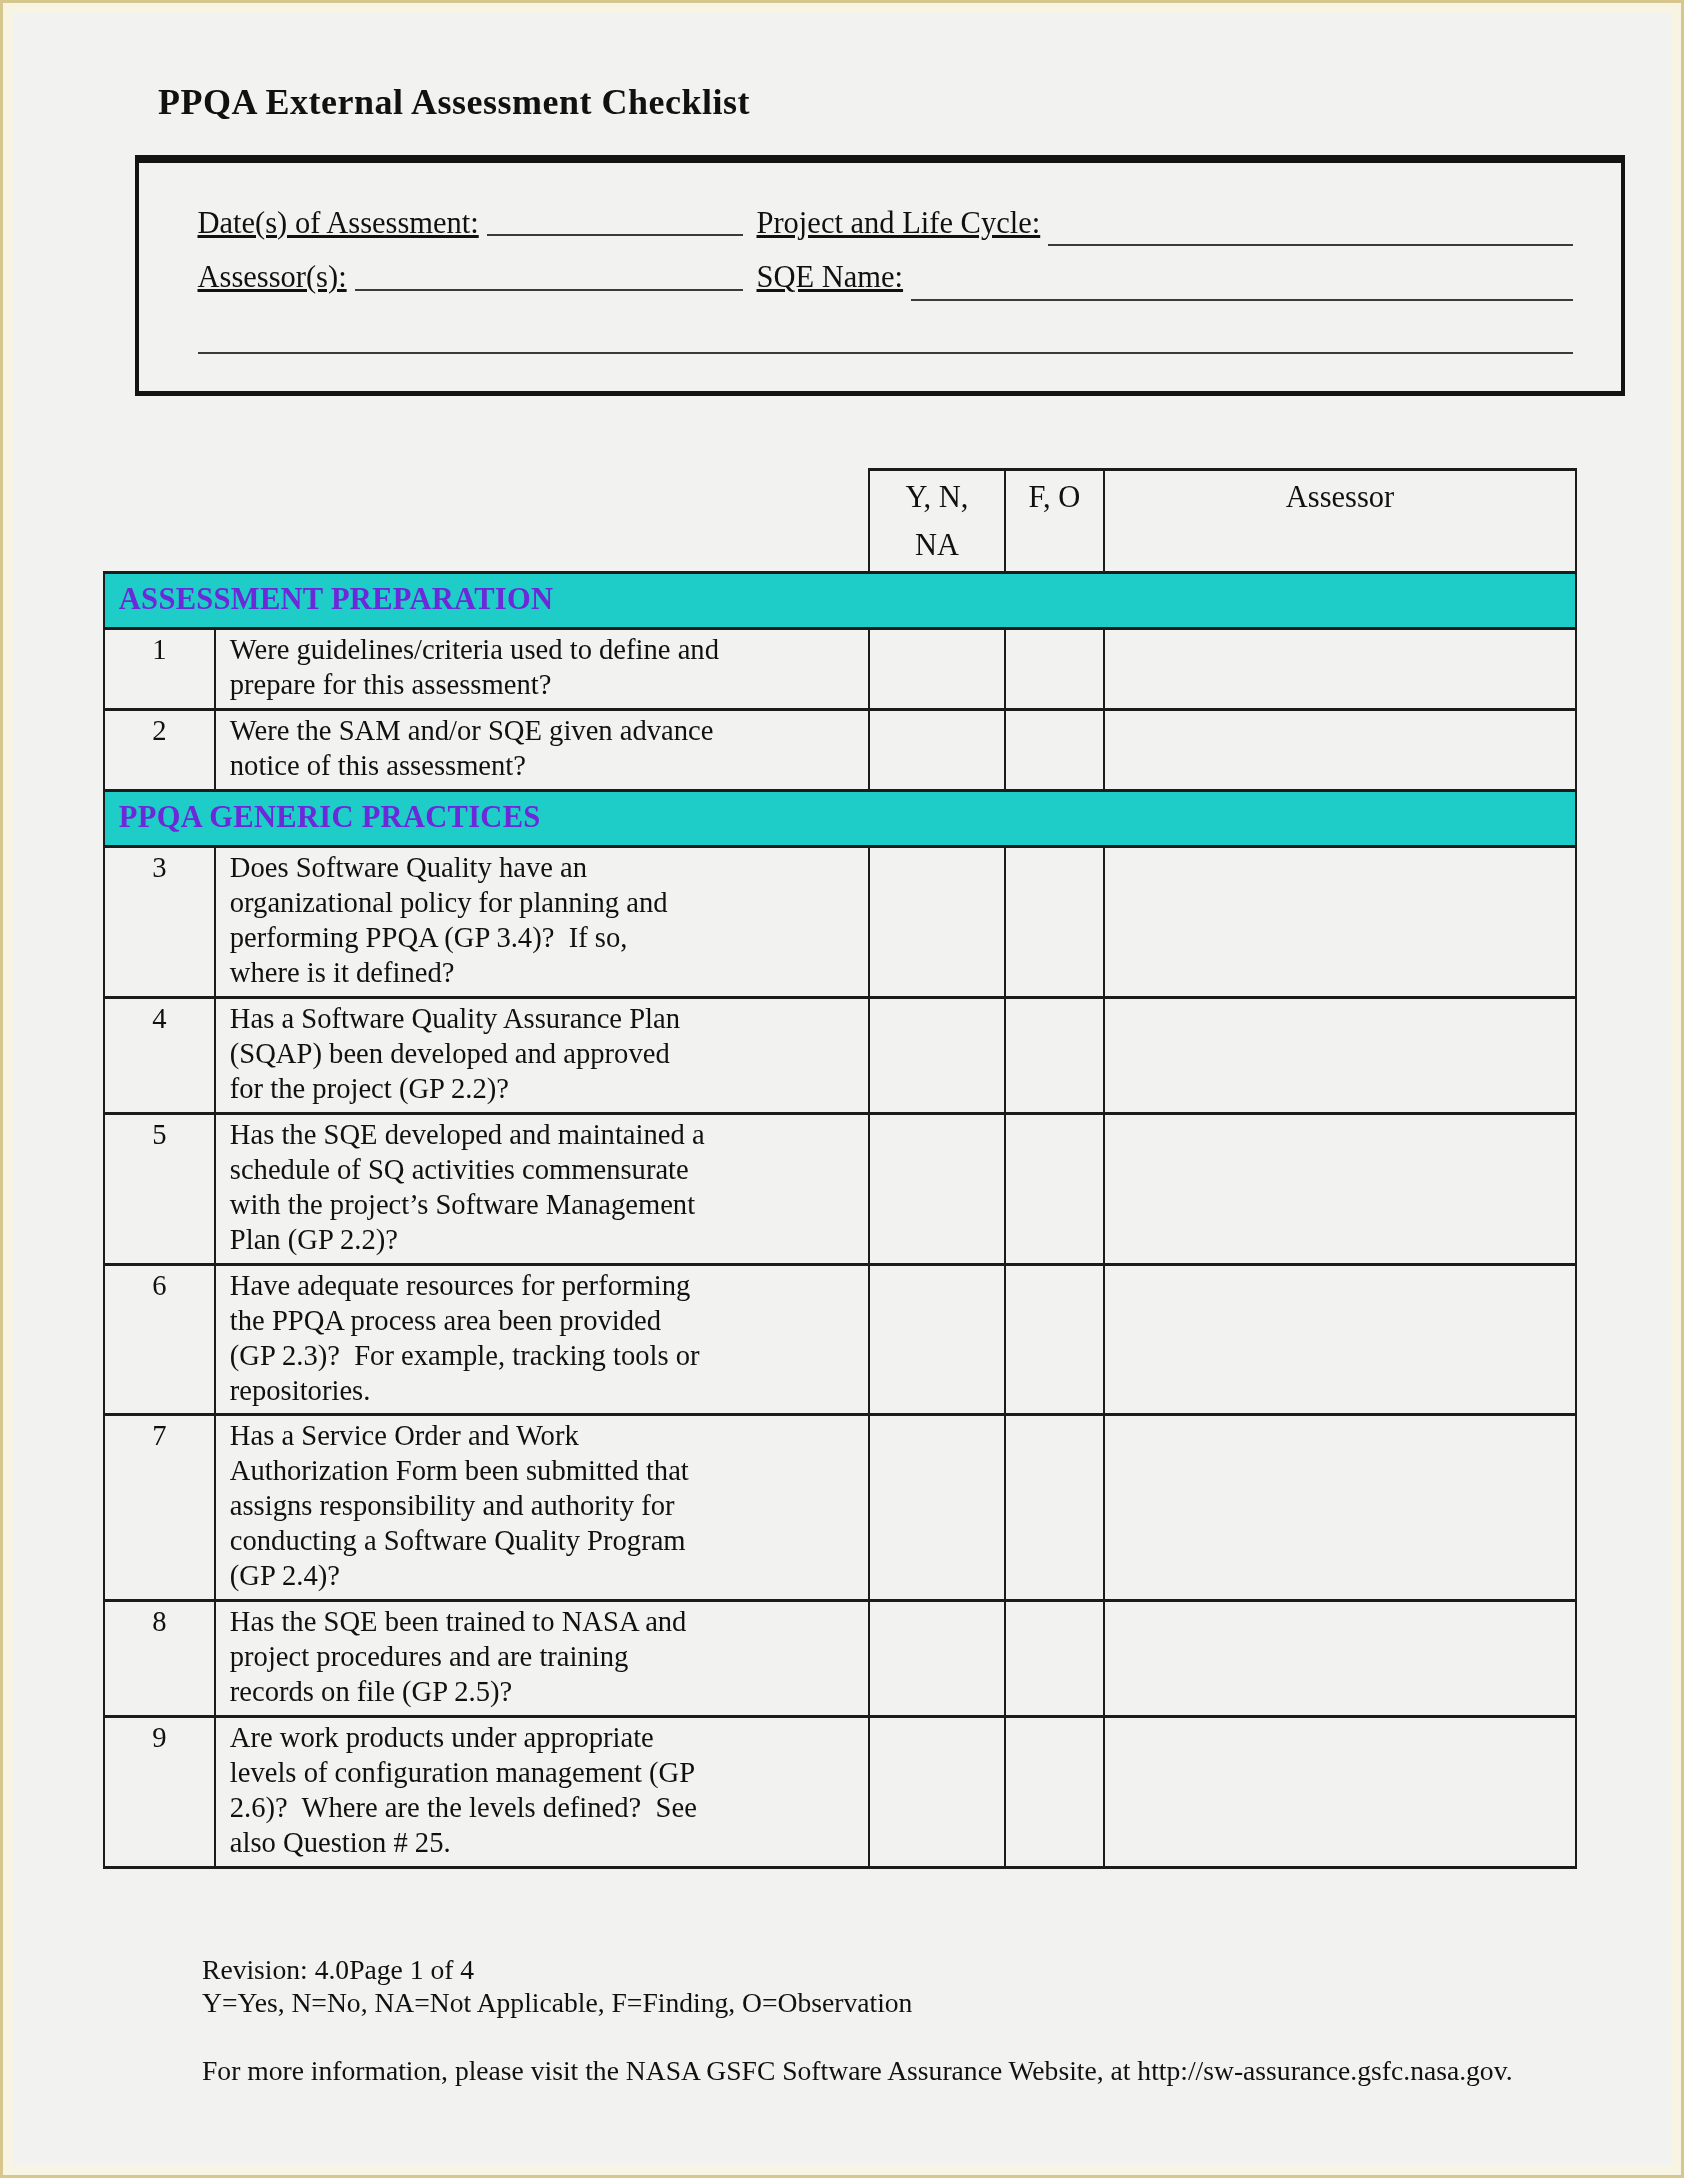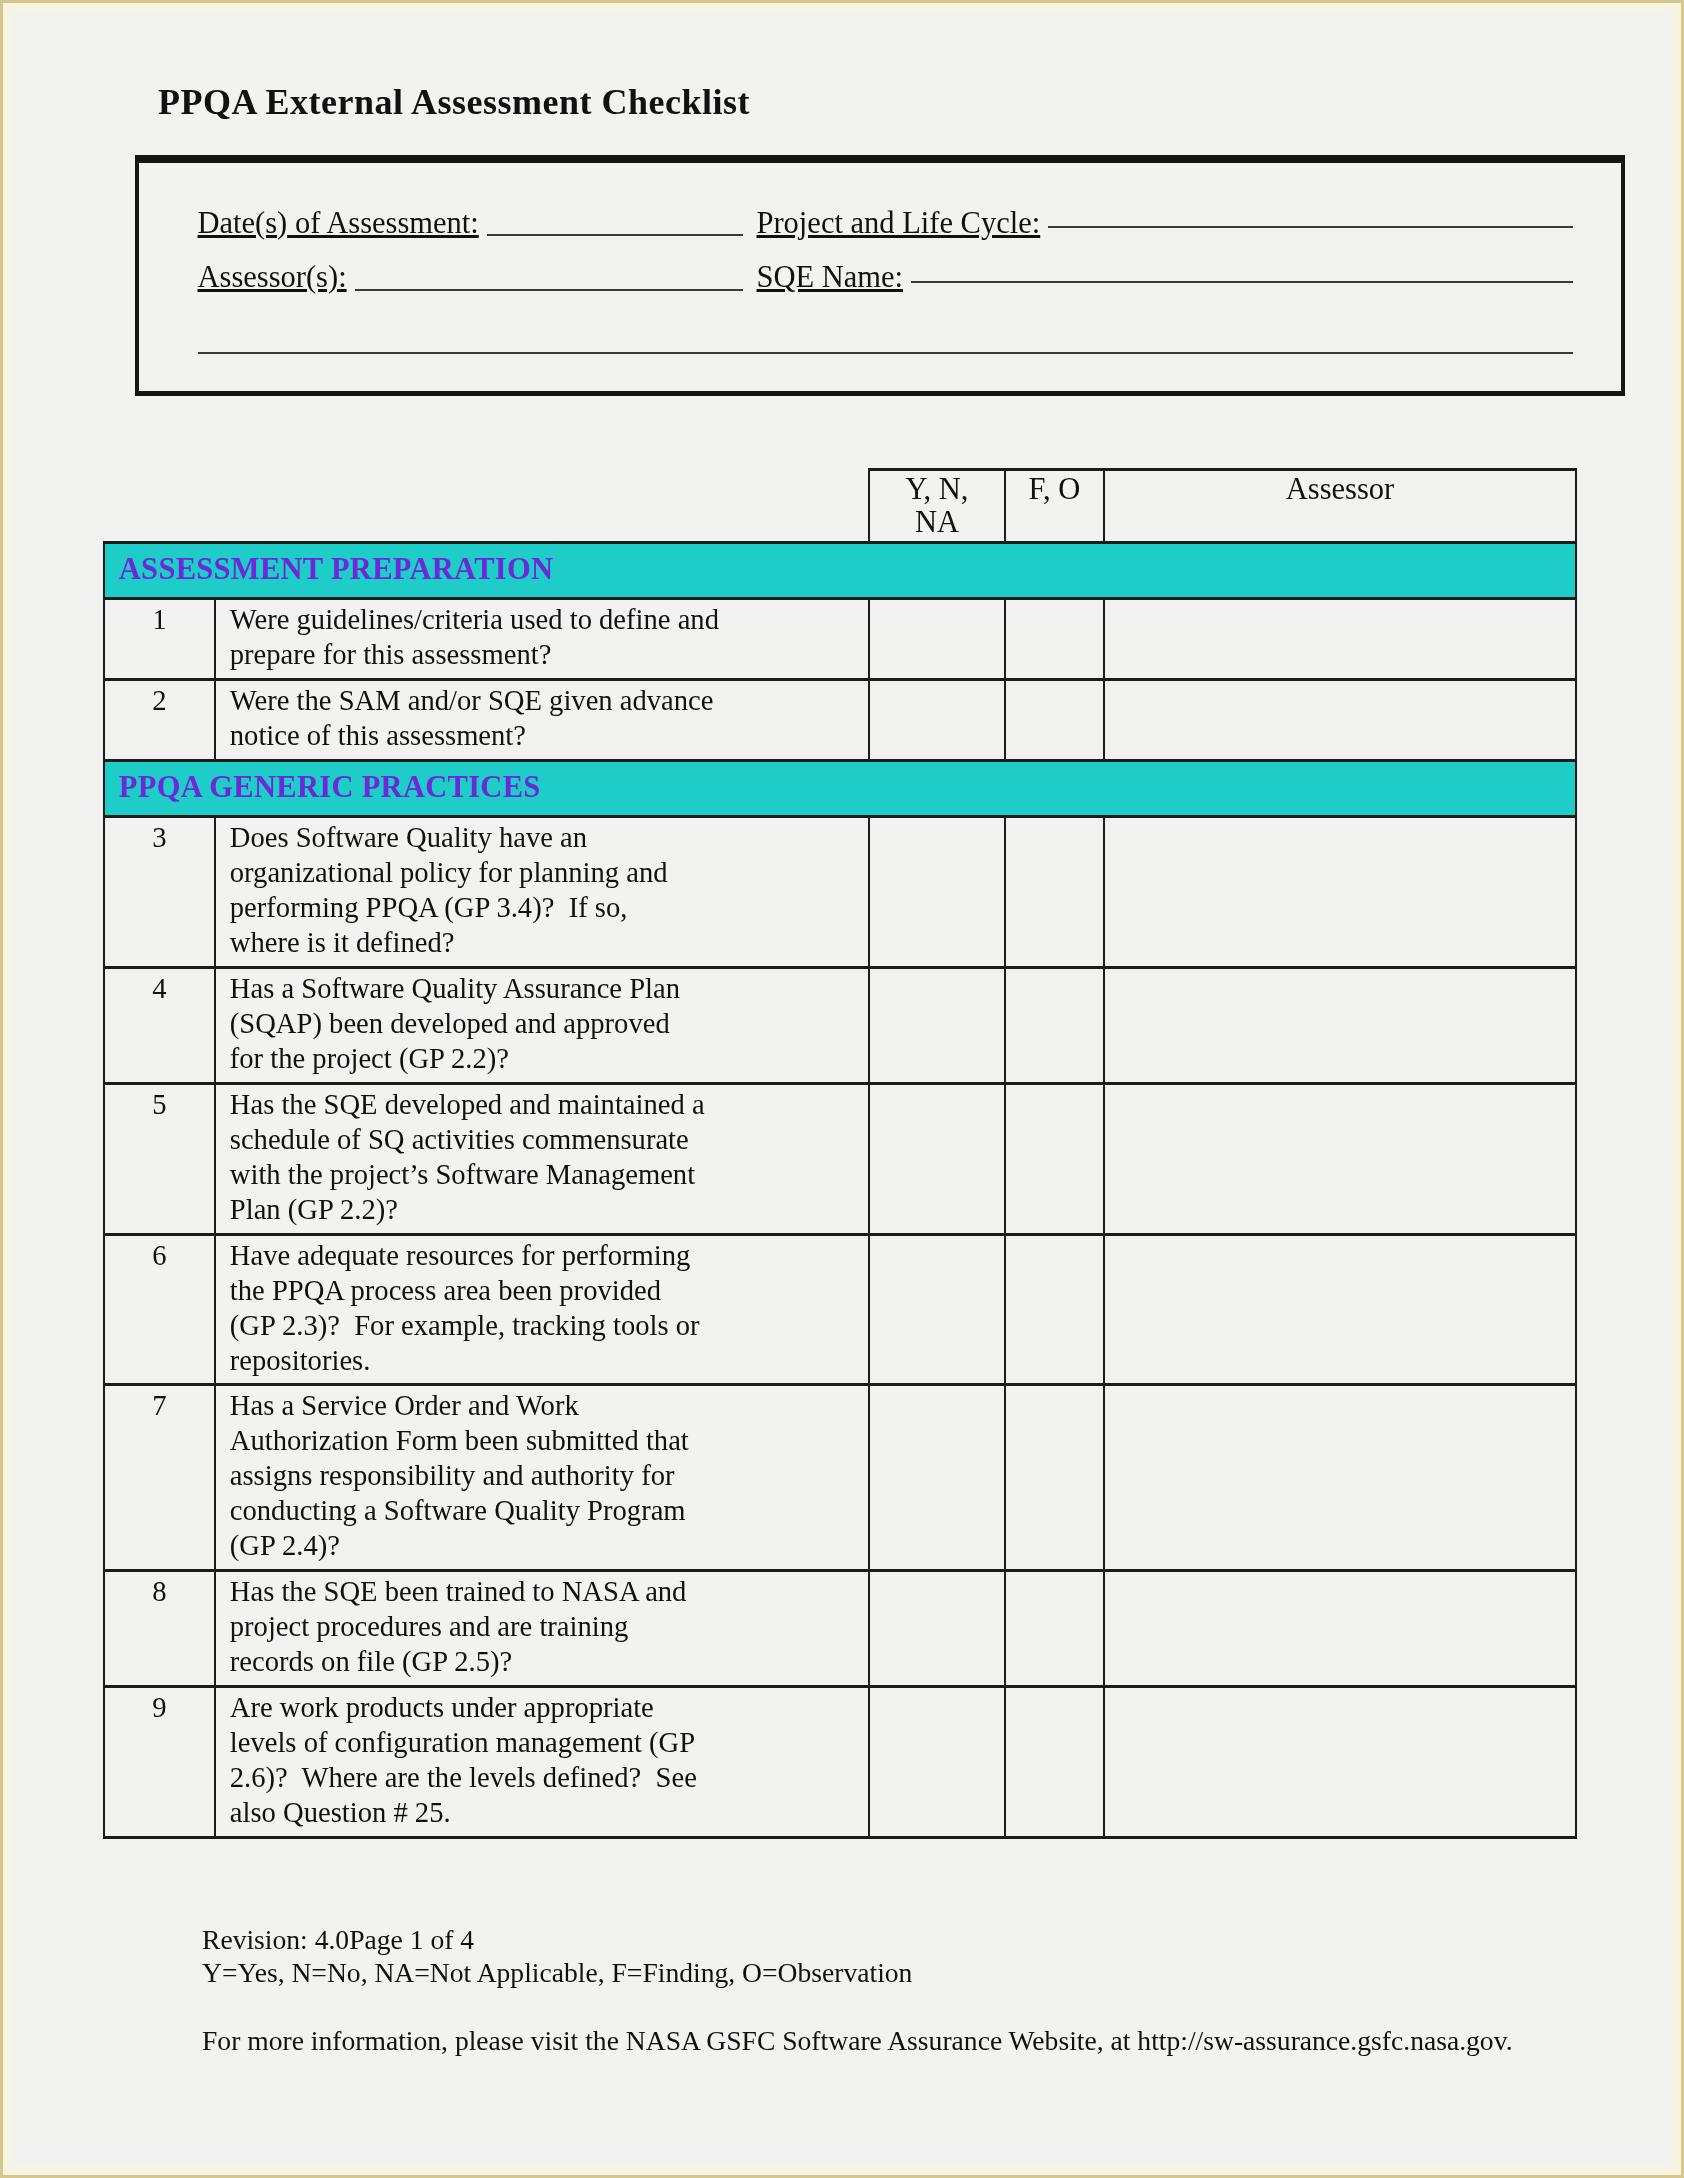--- a/index.html
+++ b/index.html
@@ -48,21 +48,21 @@
   }
   .fbrow {
     display: flex;
     align-items: baseline;
     font-size: 30.5px;
     line-height: 39px;
     margin-bottom: 15.8px;
   }
   .fbrow:last-child { margin-bottom: 0; }
   .fgroup1 { display: flex; align-items: baseline; width: 559px; flex: 0 0 559px; }
-  .fgroup2 { display: flex; align-items: center; flex: 1; }
+  .fgroup2 { display: flex; align-items: flex-end; flex: 1; }
   .flabel { white-space: nowrap; }
   .blank {
     flex: 1;
     border-bottom: 2px solid #3b3b3b;
     position: relative;
     top: 3.9px;
     margin-left: 7.9px;
     margin-right: 13.8px;
     min-height: 1px;
   }
@@ -88,21 +88,21 @@
     border-right-width: 2px;
     vertical-align: top;
     overflow: hidden;
   }
   td.ghost { border: none !important; background: transparent; }
   th.colhead {
     font-weight: normal;
     text-align: center;
     white-space: pre-wrap;
     font-size: 30.5px;
-    line-height: 33px;
+    line-height: 48px;
     padding: 2px 16px 2px;
   }
   tr.section-row td {
     background: var(--teal);
     font-weight: bold;
     font-size: 30.5px;
     line-height: 35px;
     padding: 7.9px 0 9.9px 13.8px;
     color: #6d28d9;
     letter-spacing: 0.3px;

